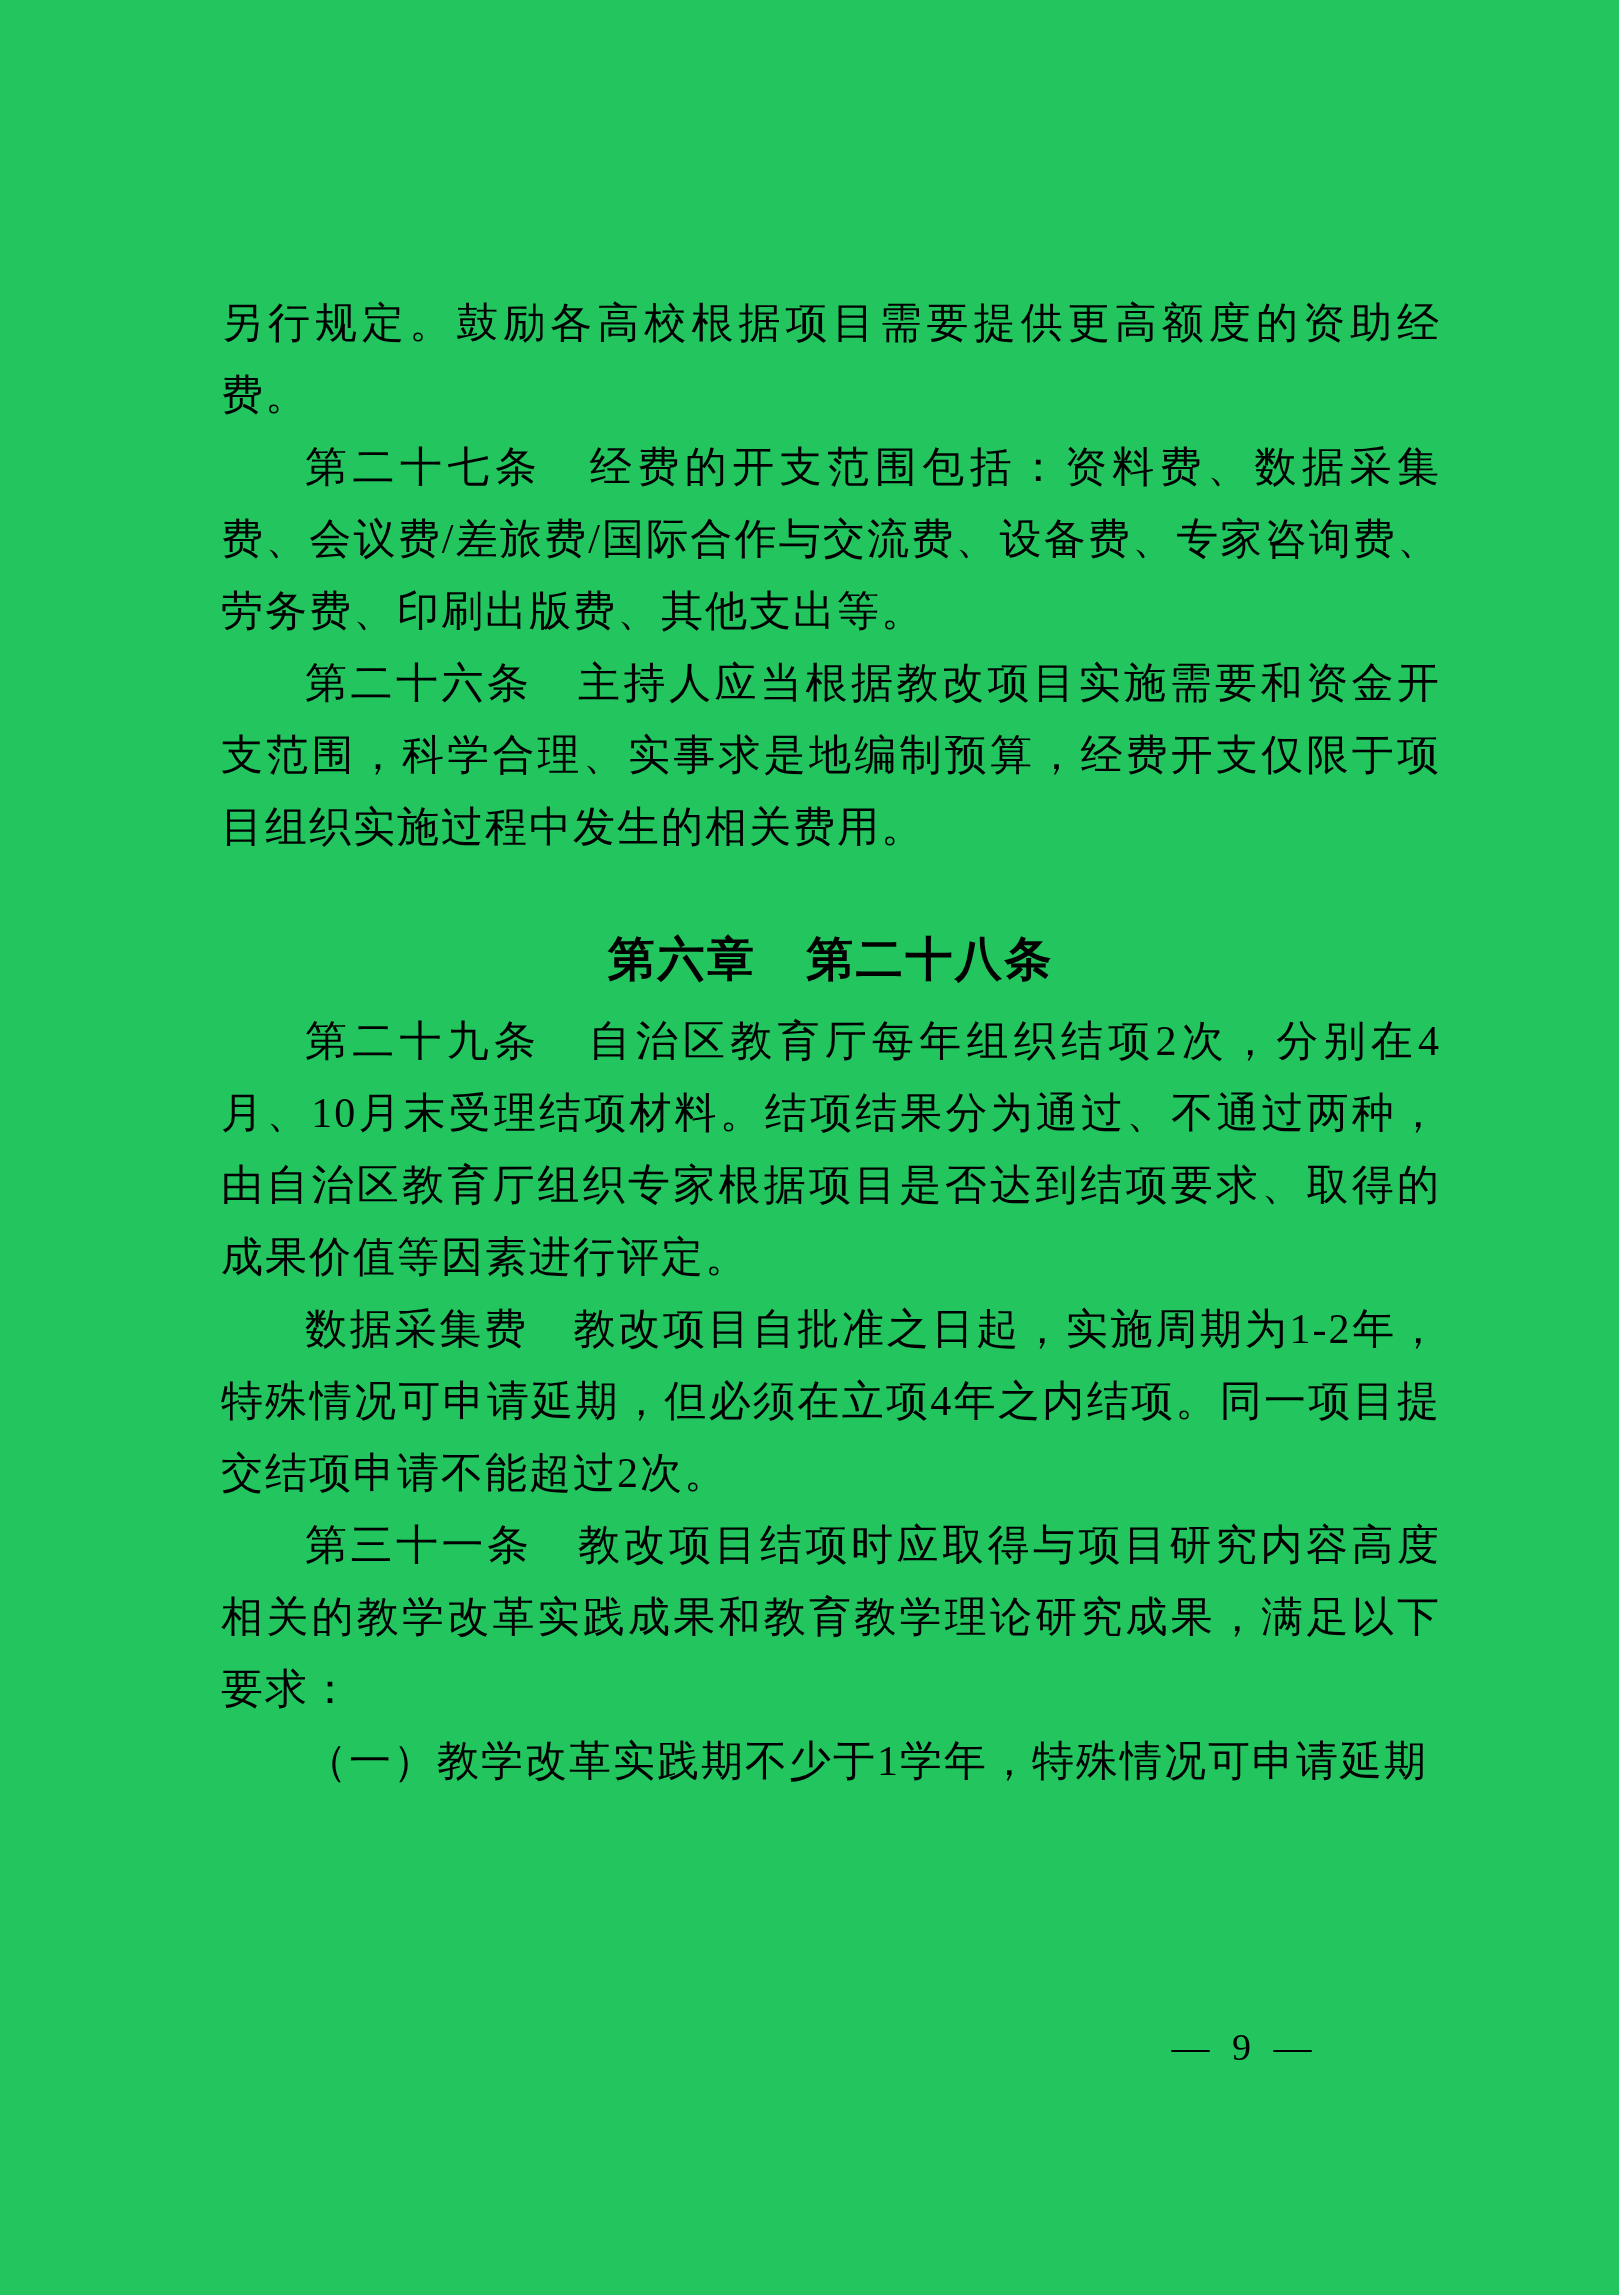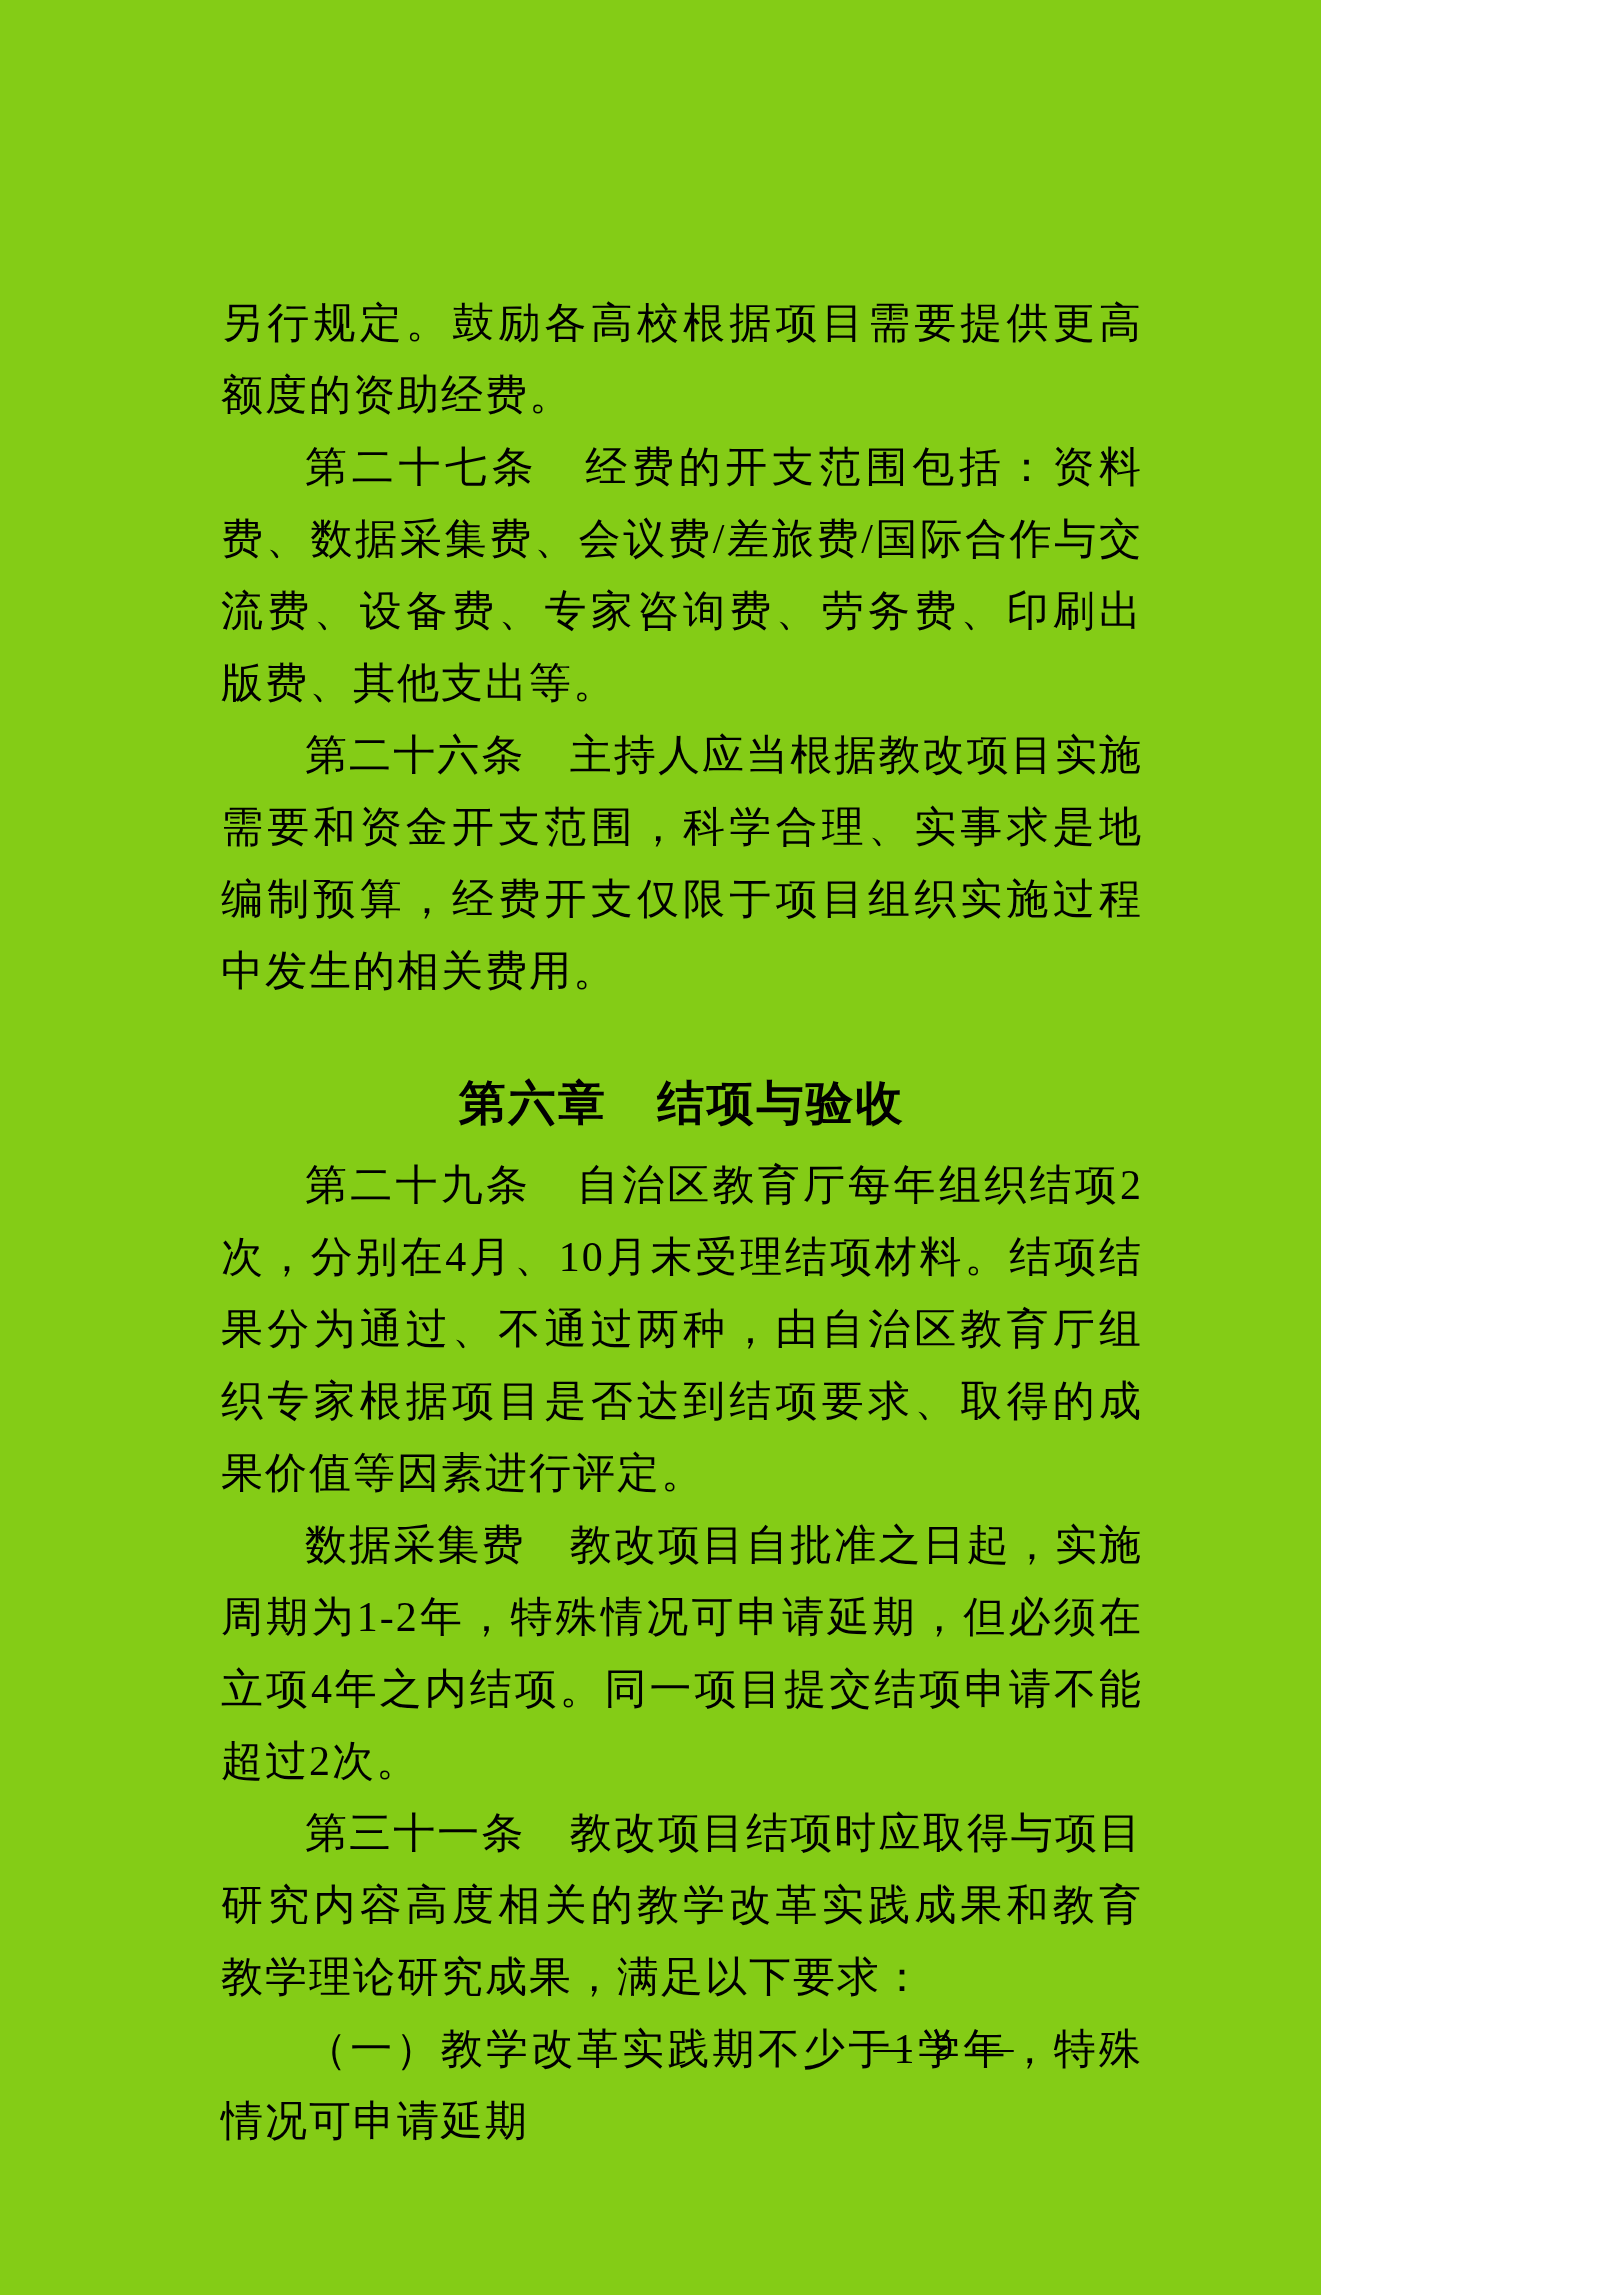--- a/index.html
+++ b/index.html
@@ -2,23 +2,23 @@
 <html style="font-size:10.5px"><head>
 <meta charset="utf-8">
 <style>
   html, body {
     margin: 0;
     padding: 0;
     background: #ffffff;
   }
   .page {
     position: relative;
-    width: 1321px;
+    width: 1619px;
     height: 2295px;
-    background: #84cc16;
+    background: #22c55e;
     overflow: hidden;
   }
   .body-text {
     position: absolute;
     top: 287px;
     left: 221px;
     right: 178px;
     color: #000000;
     font-family: "Liberation Serif", "DejaVu Serif", serif;
     font-size: 42px;
@@ -62,21 +62,21 @@
 <div class="page">
 
   <div class="body-text">
     <p class="para no-indent">另行规定。鼓励各高校根据项目需要提供更高额度的资助经费。</p>
 
     <p class="para">第二十七条　经费的开支范围包括：资料费、数据采集费、会议费/差旅费/国际合作与交流费、设备费、专家咨询费、劳务费、印刷出版费、其他支出等。</p>
 
     <p class="para">第二十六条　主持人应当根据教改项目实施需要和资金开支范围，科学合理、实事求是地编制预算，经费开支仅限于项目组织实施过程中发生的相关费用。</p>
 
 
-    <p class="para chapter-heading">第六章　结项与验收</p>
+    <p class="para chapter-heading">第六章　第二十八条</p>
 
     <p class="para">第二十九条　自治区教育厅每年组织结项2次，分别在4月、10月末受理结项材料。结项结果分为通过、不通过两种，由自治区教育厅组织专家根据项目是否达到结项要求、取得的成果价值等因素进行评定。</p>
 
     <p class="para">数据采集费　教改项目自批准之日起，实施周期为1-2年，特殊情况可申请延期，但必须在立项4年之内结项。同一项目提交结项申请不能超过2次。</p>
 
     <p class="para">第三十一条　教改项目结项时应取得与项目研究内容高度相关的教学改革实践成果和教育教学理论研究成果，满足以下要求：</p>
 
     <p class="para">（一）教学改革实践期不少于1学年，特殊情况可申请延期</p>
   </div>
 

